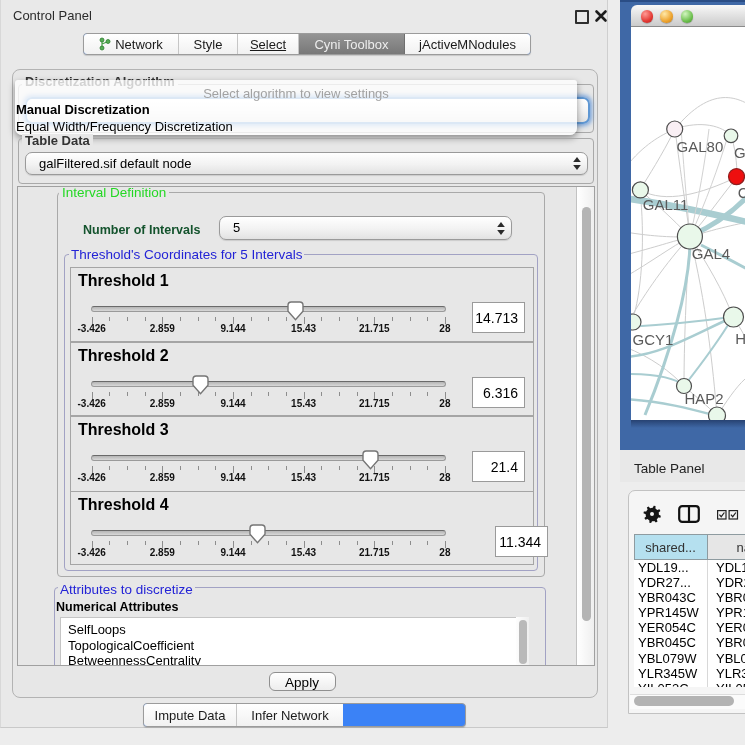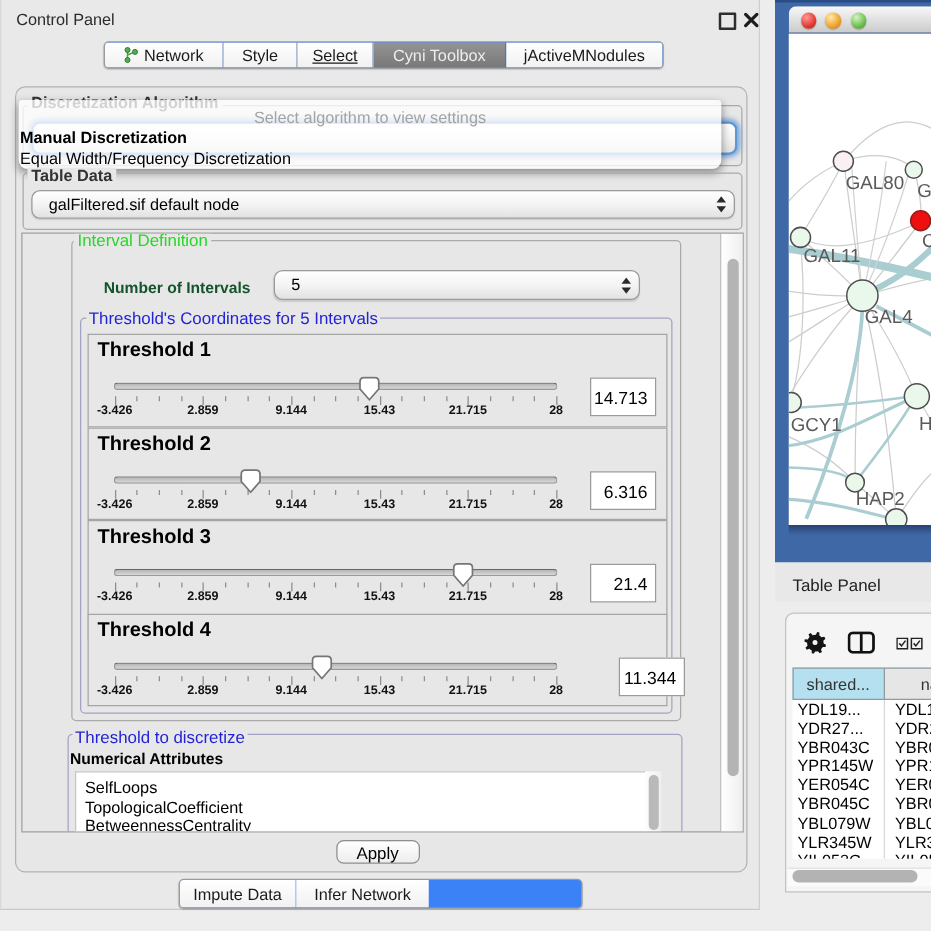--- a/index.html
+++ b/index.html
@@ -217,21 +217,21 @@
       <div class="ticklbl" style="left:232.6px;top:55px;">15.43</div>
       <div class="ticklbl" style="left:303.3px;top:55px;">21.715</div>
       <div class="ticklbl" style="left:373.9px;top:55px;">28</div>
       <svg class="thumb" style="left:177.7px;top:32.5px;" width="17" height="20" viewBox="0 0 17 20">
         <path d="M1 4.2 Q1 1 4.2 1 L12.8 1 Q16 1 16 4.2 L16 10.2 L8.5 18.8 L1 10.2 Z" fill="#ffffff" stroke="#757575" stroke-width="1.4"></path>
       </svg>
       <div class="vbox" style="left:402px;top:34px;margin-left:22px;">11.344</div>
     </div>
 
   <div class="groupbox" style="left:36px;top:400px;width:490px;height:300px;border-color:#a2a2c4;"></div>
-  <div class="bluelbl" style="left:40px;top:396px;">Threshold to discretize</div>
+  <div class="bluelbl" style="left:40px;top:396px;">Attributes to discretize</div>
   <div class="abs" style="left:38px;top:413px;font-size:12.5px;font-weight:bold;color:#000;">Numerical Attributes</div>
   <div class="abs" style="left:42px;top:430px;width:456px;height:250px;background:#fff;border-top:1px solid #c5c5c5;border-left:1px solid #c5c5c5;">
     <div style="position:absolute;left:7px;top:4px;font-size:13px;color:#000;line-height:15.5px;">SelfLoops<br>TopologicalCoefficient<br>BetweennessCentrality<br>ClosenessCentrality</div>
   </div>
   <div class="abs" style="left:498px;top:430px;width:13px;height:250px;background:linear-gradient(to right,#fdfdfd,#efefef);"></div>
   <div class="abs" style="left:500.5px;top:433px;width:8.5px;height:44px;background:#b9b9b9;border-radius:4px;"></div>
 
   <div class="abs" style="left:557.5px;top:0;width:19px;height:480px;background:linear-gradient(to right,#ffffff,#eeeeee);border-left:1px solid #c2c2c2;box-sizing:border-box;"></div>
   <div class="abs" style="left:563.5px;top:20px;width:9.5px;height:414px;background:#b4b4b4;border-radius:5px;"></div>
 </div>

